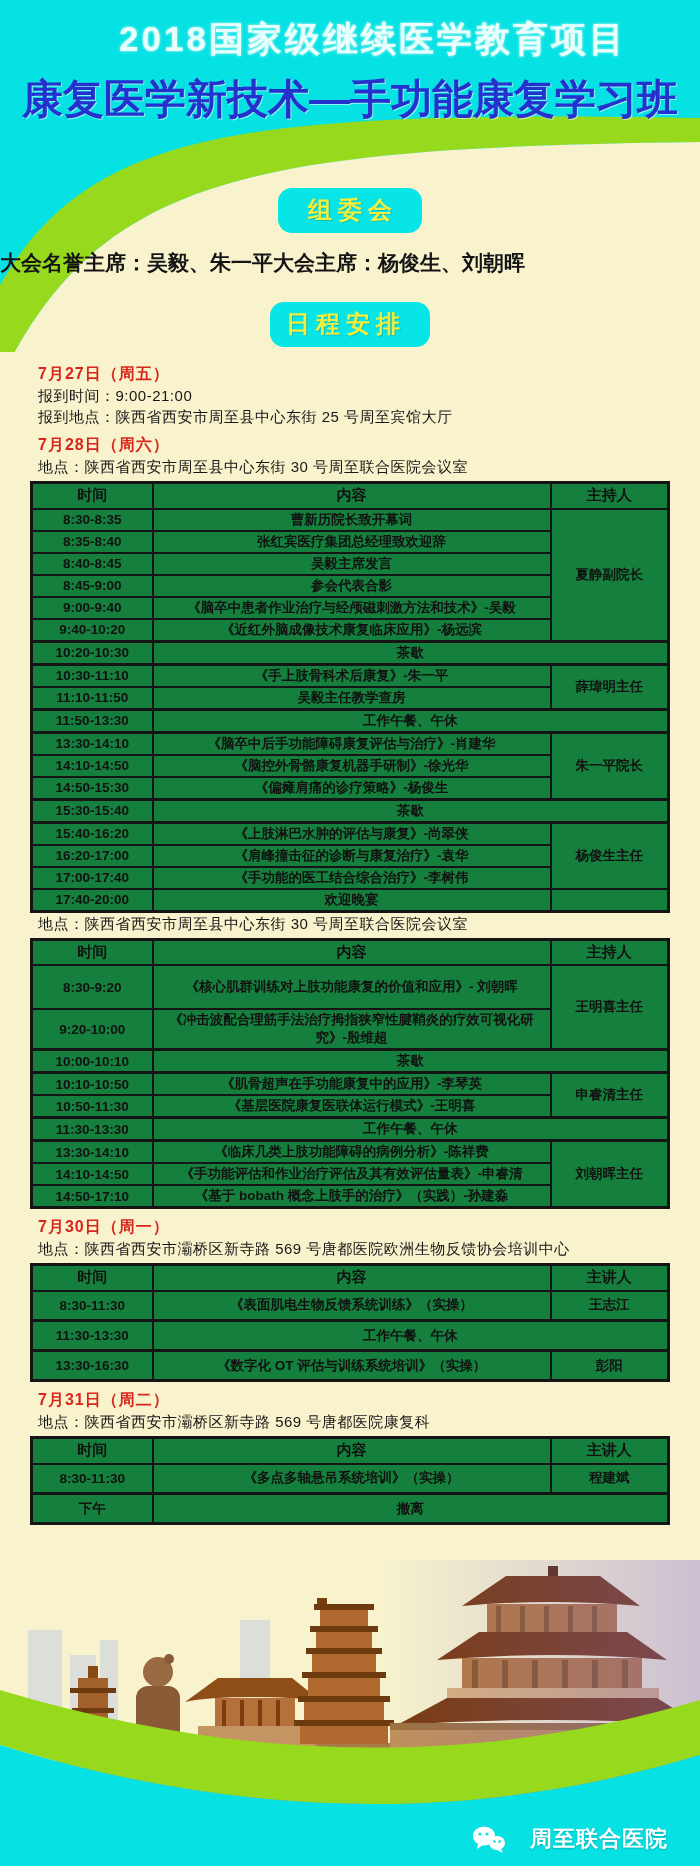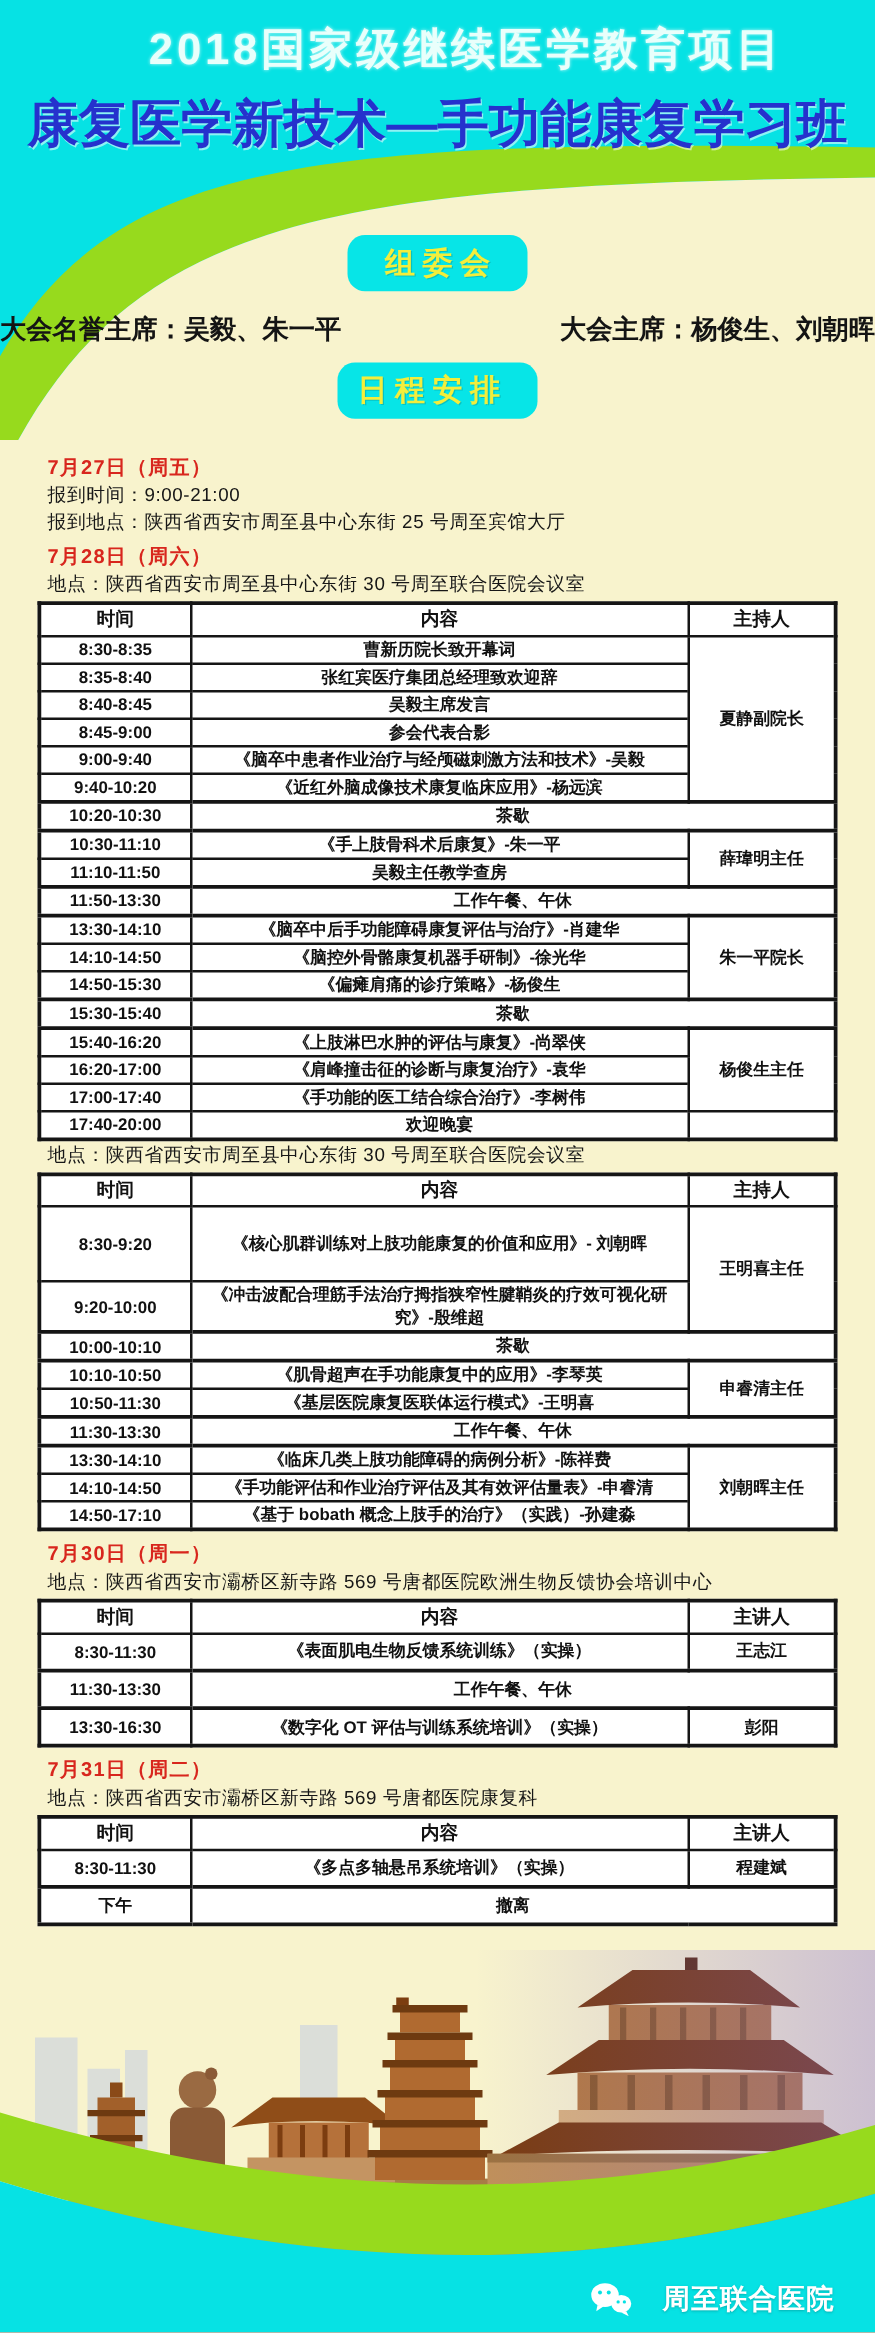--- a/index.html
+++ b/index.html
@@ -15,41 +15,41 @@
     font-size:35px; font-weight:bold; letter-spacing:3px; color:#e9fffb;
     text-shadow:0 0 3px rgba(255,255,255,.8);margin-left:23px; }
   .main-title { position:absolute; top:72px; left:0; width:100%; text-align:center;
     font-size:41px; font-weight:bold; letter-spacing:0px; color:#2531cd;
     text-shadow:1px 1px 0 rgba(255,255,255,.55); white-space:nowrap; }
   .badge { position:absolute; left:50%; transform:translateX(-50%);
     background:#07e5e7; color:#f3ee3b; font-weight:bold; font-size:24px;
     letter-spacing:6px; padding:6px 24px 7px 30px; border-radius:14px;
     text-shadow:1px 1px 0 rgba(0,90,90,.25); white-space:nowrap; }
   .badge-committee { top:188px; }
-  .badge-schedule { top:290px;padding-left:16px; }
+  .badge-schedule { top:302px;padding-left:16px; }
   .chairs { position:absolute; top:249px; left:0; width:100%;
-    display:flex; justify-content:space-between; gap:54px;
+    display:flex; justify-content:flex-start; 
     font-size:21px; font-weight:bold; color:#141414; white-space:nowrap; }
 
   
   .content { position:absolute; top:352px; left:0; width:700px; }
   .date-label { margin:8px 0 0 38px; font-size:16px; font-weight:bold;
     color:#d8261d; letter-spacing:1px; }
   .date-label.first { margin-top:12px; }
   .info-line, .loc-line { margin:2px 0 0 38px; font-size:15px; font-weight:normal;
     color:#171717; letter-spacing:0.5px; }
   .day-table { width:640px; margin:4px 0 0 30px; border-collapse:collapse;
-    table-layout:fixed; background:#ffffff; }
+    table-layout:fixed; background:#15803d; }
   .day-table th, .day-table td { border:2px solid #151515; text-align:center;
     font-weight:bold; color:#111; padding:1px 3px; }
   .day-table { border:3px solid #151515; }
   .day-table th { height:26px; font-size:15px; }
   .day-table td { height:21px; font-size:13.5px; }
   .loose td { height:30px; }
-  tr.tall td { height:60px; }
+  tr.tall td { height:44px; }
   .col-time { width:19%; font-size:14px; }
   .col-content { width:62.5%; }
   .col-presider { width:18.5%; font-size:14px; }
   .span-row td { border-top-width:3px; border-bottom-width:3px; }
 
   
   .bottom { position:absolute; top:1560px; left:0; width:700px; height:306px; }
   .landmarks { position:absolute; top:0; left:0; }
   .bottom-swoosh { position:absolute; top:0; left:0; }
   .wechat { position:absolute; right:32px; bottom:12px; display:flex;

